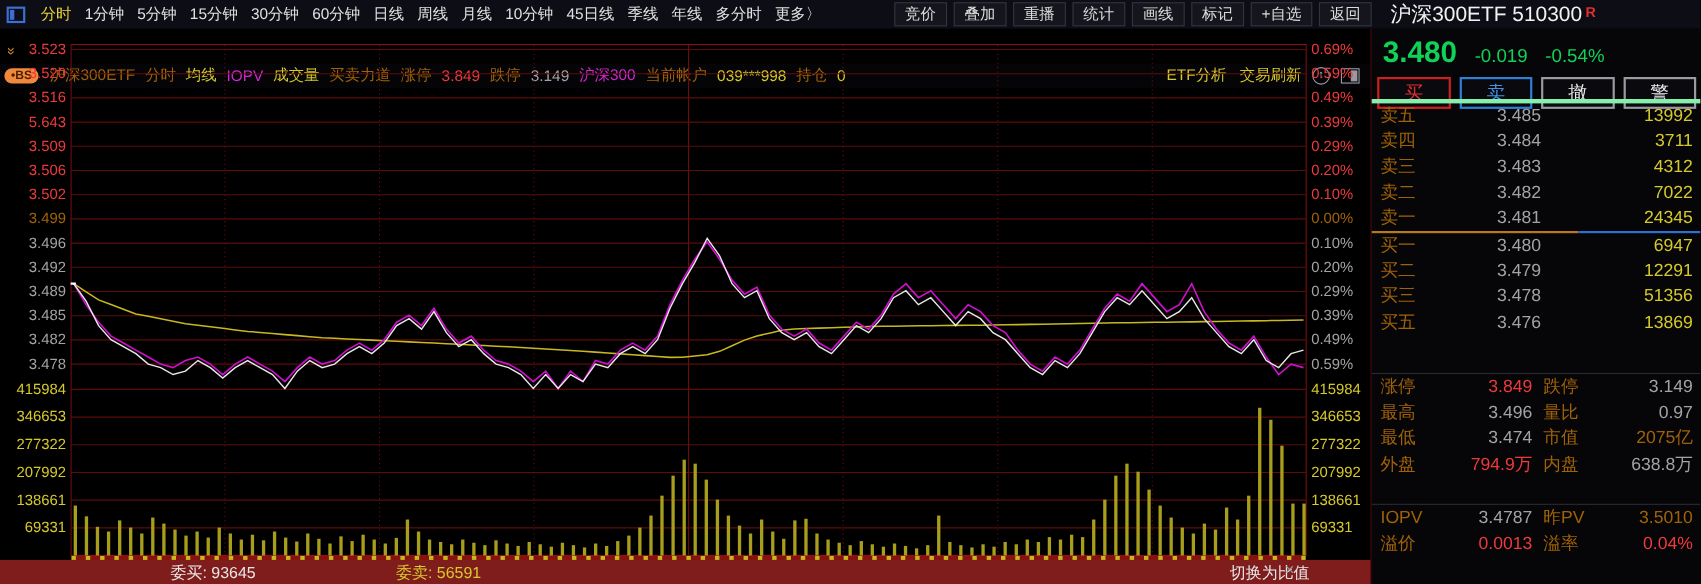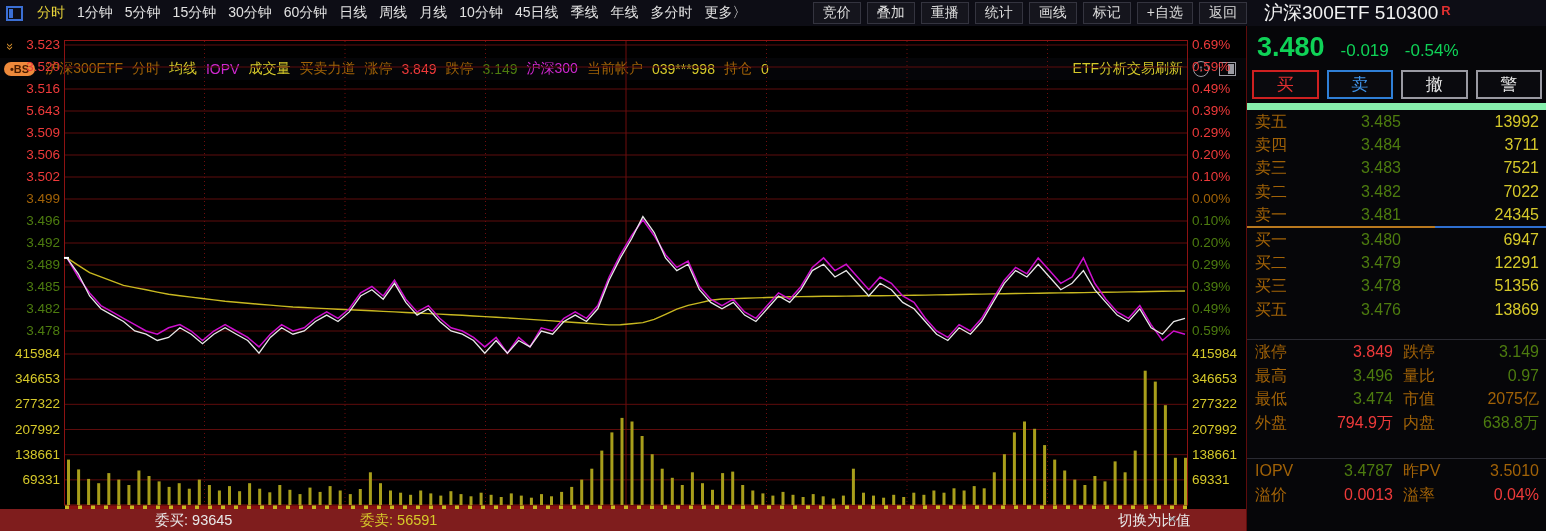--- a/index.html
+++ b/index.html
@@ -3,21 +3,21 @@
 <meta charset="utf-8">
 <style>
   * { box-sizing: border-box; }
   html,body { margin:0; padding:0; }
   body {
     width:1546px; height:531px; position:relative; overflow:hidden;
     background:#000; color:#e8e8e8;
     font-family:"Liberation Sans", sans-serif;
   }
   
-  .cw{color:#a16207}.cy{color:#d6c92a}.cm{color:#d028d0}.cr{color:#ee3a3a}.cg{color:#4d7c0f}
+  .cw{color:#a16207}.cy{color:#d6c92a}.cm{color:#d028d0}.cr{color:#ee3a3a}.cg{color:#a3a3a3}
   
   .topbar{position:absolute;left:0;top:0;width:1546px;height:26px;background:#0d0d15;
     display:flex;align-items:center;z-index:5;}
   .win-icon{width:17px;height:15px;border:2px solid #3b6fd4;margin:0 8px 0 6px;position:relative;flex:0 0 auto;}
   .win-icon::after{content:"";position:absolute;left:1px;top:1px;bottom:1px;width:4px;background:#3b6fd4;}
   .tb-item{font-size:14px;color:#e2e2e2;padding:0 6px;white-space:nowrap;cursor:default;}
   .tb-item.active{color:#e8d43a;}
   .tb-btn{font-size:14px;color:#dcdcdc;border:1px solid #34343f;background:#15151d;
     padding:1px 9px;margin:0 3px;white-space:nowrap;}
   .tb-spacer{margin-left:auto;}
@@ -53,21 +53,21 @@
   .vline{position:absolute;left:1246px;top:0;width:1px;height:531px;background:#5e0c0c;}
   .rpanel{position:absolute;left:1247px;top:26px;width:299px;height:505px;background:#060609;}
   .rp-quote{position:absolute;left:10px;top:6px;display:flex;align-items:baseline;gap:16px;}
   .rp-price{font-size:27px;font-weight:bold;color:#0fd257;}
   .rp-chg{font-size:17px;color:#0fd257;}
   .rp-btns{position:absolute;left:5px;top:44px;width:290px;display:flex;gap:8px;}
   .rp-btn{flex:1;height:29px;text-align:center;line-height:26px;font-size:17px;
     border:2px solid #9a9aa2;color:#e8e8e8;background:#0a0a0e;}
   .rp-btn.buy{border-color:#cf2020;color:#e23030;}
   .rp-btn.sell{border-color:#2f7fd6;color:#3f93e8;}
-  .rp-book{position:absolute;left:0;top:77px;width:299px;border-top:7px solid #86efac;}
+  .rp-book{position:absolute;left:0;top:64px;width:299px;border-top:4px solid #86efac;}
   .book-row{display:grid;grid-template-columns:58px 88px 1fr;height:23.2px;line-height:23.2px;
     font-size:16px;padding:0 7px 0 8px;}
   .book-row .bp{text-align:right;}
   .book-row .bv{text-align:right;}
   .book-div{height:2px;display:flex;}
   .book-div .o{width:63%;background:#b8781e;}
   .book-div .b{flex:1;background:#2e6fd0;}
   .rp-stats{position:absolute;left:0;top:313px;width:299px;border-top:1px solid #2a2a32;}
   .rp-stats2{position:absolute;left:0;top:432px;width:299px;border-top:1px solid #2a2a32;}
   .stat-row{display:grid;grid-template-columns:52px 86px 66px 1fr;height:23.6px;line-height:23.6px;
@@ -125,21 +125,21 @@
       <span class="hdr-tok cr">3.849</span>
       <span class="hdr-tok cw">跌停</span>
       <span class="hdr-tok cg">3.149</span>
       <span class="hdr-tok cm">沪深300</span>
       <span class="hdr-tok cw">当前帐户</span>
       <span class="hdr-tok cy">039***998</span>
       <span class="hdr-tok cw">持仓</span>
       <span class="hdr-tok cy">0</span>
     </span>
   <span class="hdr-right">
-    <span id="hdr-right-tokens" style="display:flex;align-items:center;">
+    <span id="hdr-right-tokens" style="display:flex;align-items:center;gap:12px;">
         <span class="cy">ETF分析</span>
         <span class="cy">交易刷新</span>
       </span>
     <span class="ico-circle-up">↑</span>
     <span class="ico-pane"></span>
   </span>
 </div>
 
 <span class="collapse-ico">»</span>
 
@@ -367,21 +367,21 @@
         <span class="bv cy">13992</span>
       </div>
       <div class="book-row">
         <span class="cw">卖四</span>
         <span class="bp cg">3.484</span>
         <span class="bv cy">3711</span>
       </div>
       <div class="book-row">
         <span class="cw">卖三</span>
         <span class="bp cg">3.483</span>
-        <span class="bv cy">7521</span>
+        <span class="bv cy">4312</span>
       </div>
       <div class="book-row">
         <span class="cw">卖二</span>
         <span class="bp cg">3.482</span>
         <span class="bv cy">7022</span>
       </div>
       <div class="book-row">
         <span class="cw">卖一</span>
         <span class="bp cg">3.481</span>
         <span class="bv cy">24345</span>

